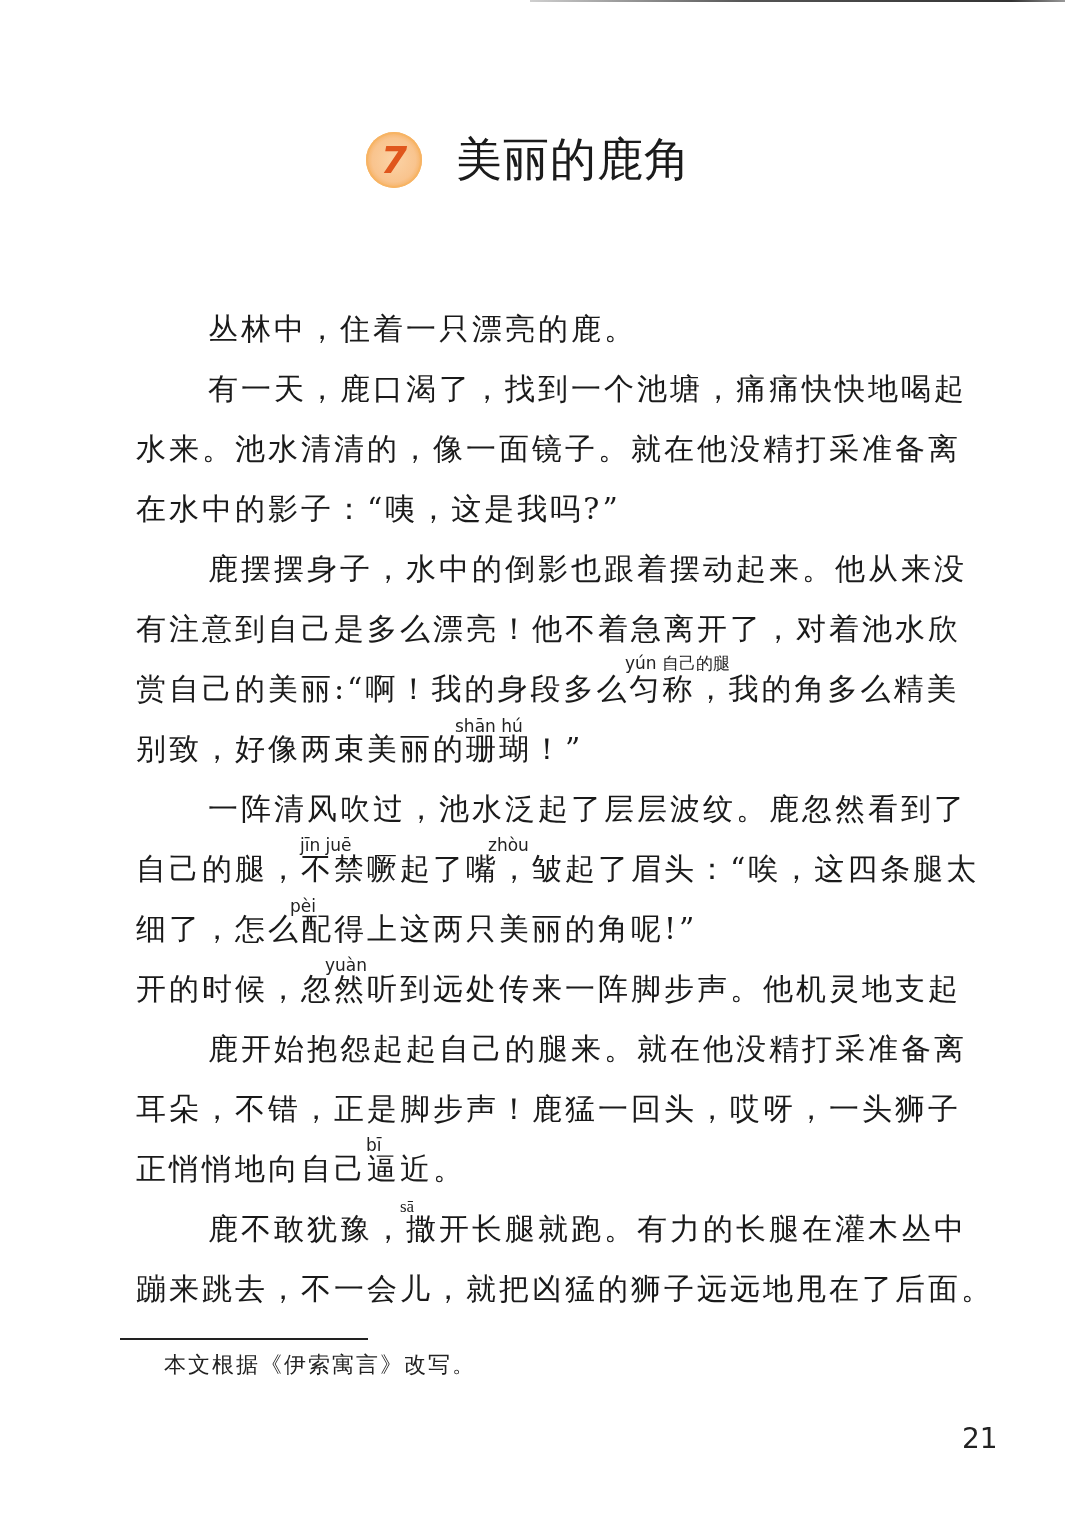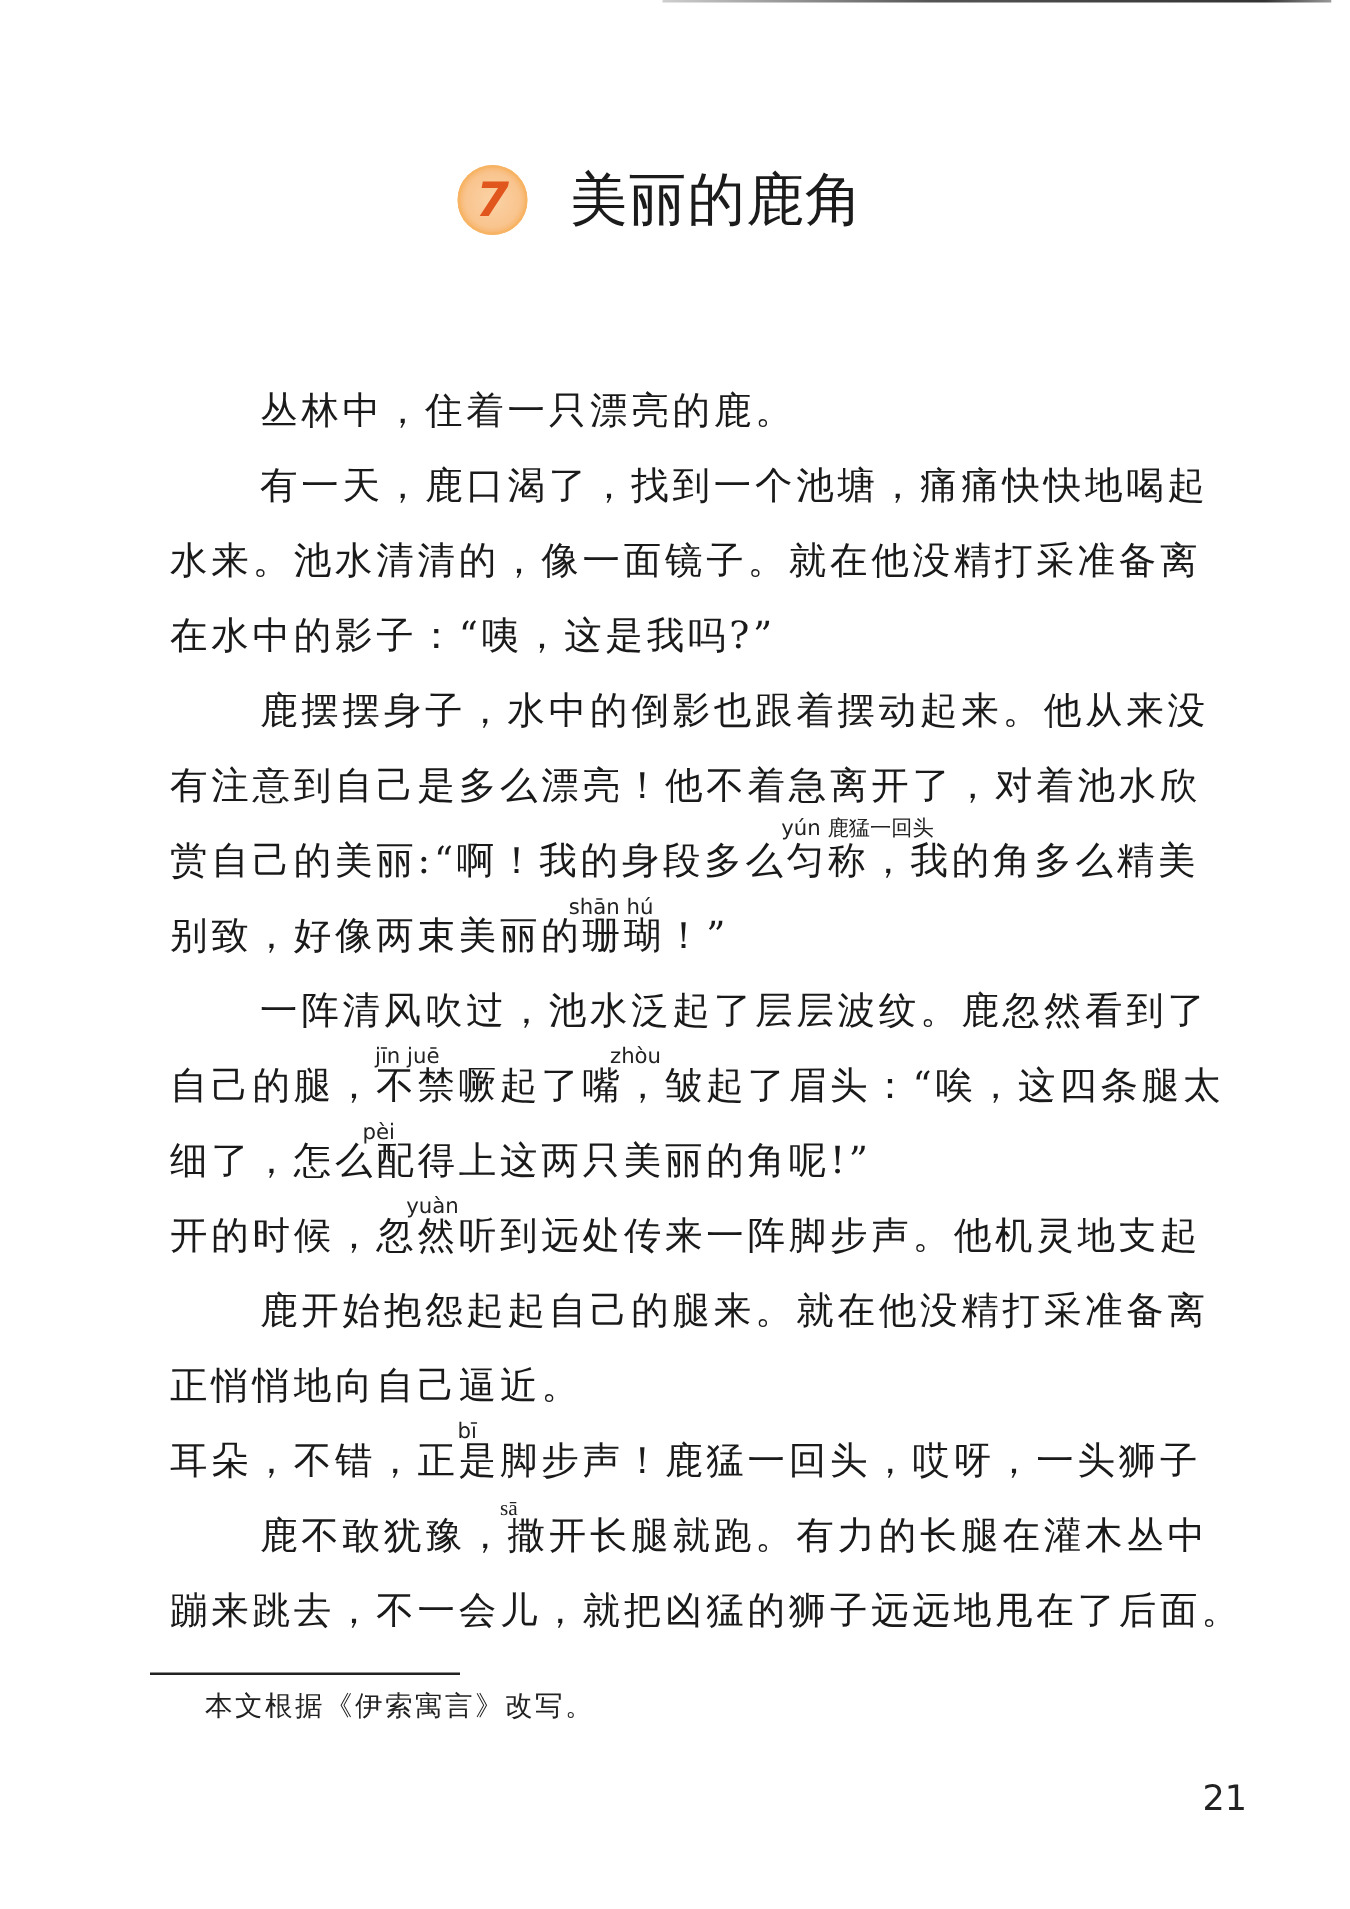--- a/index.html
+++ b/index.html
@@ -80,31 +80,31 @@
   <div class="line">
     <span>自己的腿，不禁噘起了嘴，皱起了眉头：“唉，这四条腿太</span>
   </div>
   <div class="line">
     <span>细了，怎么配得上这两只美丽的角呢!”</span>
   </div>
   <div class="line">开的时候，忽然听到远处传来一阵脚步声。他机灵地支起</div>
   <div class="line indent">
     <span>鹿开始抱怨起起自己的腿来。就在他没精打采准备离</span>
   </div>
+  <div class="line">耳朵，不错，正是脚步声！鹿猛一回头，哎呀，一头狮子</div>
   <div class="line">
     <span>正悄悄地向自己逼近。</span>
   </div>
-  <div class="line">耳朵，不错，正是脚步声！鹿猛一回头，哎呀，一头狮子</div>
   <div class="line indent">
     <span>鹿不敢犹豫，撒开长腿就跑。有力的长腿在灌木丛中</span>
   </div>
   <div class="line">蹦来跳去，不一会儿，就把凶猛的狮子远远地甩在了后面。</div>
 </div>
 
-<span class="py" style="left:625px; top:655px;">yún 鹿猛一回头</span>
+<span class="py" style="left:625px; top:655px;">yún 自己的腿</span>
 <span class="py" style="left:455px; top:718px;">shān hú</span>
 <span class="py" style="left:300px; top:837px;">jīn juē</span>
 <span class="py" style="left:488px; top:837px;">zhòu</span>
 <span class="py" style="left:290px; top:898px;">pèi</span>
 <span class="py" style="left:325px; top:957px;">yuàn</span>
 <span class="py" style="left:366px; top:1137px;">bī</span>
 <span class="py" style="left:400px; top:1198px;font-family:Liberation Serif, serif;">sā</span>
 
 <div class="footnote-rule"></div>
 <div class="footnote">本文根据《伊索寓言》改写。</div>

